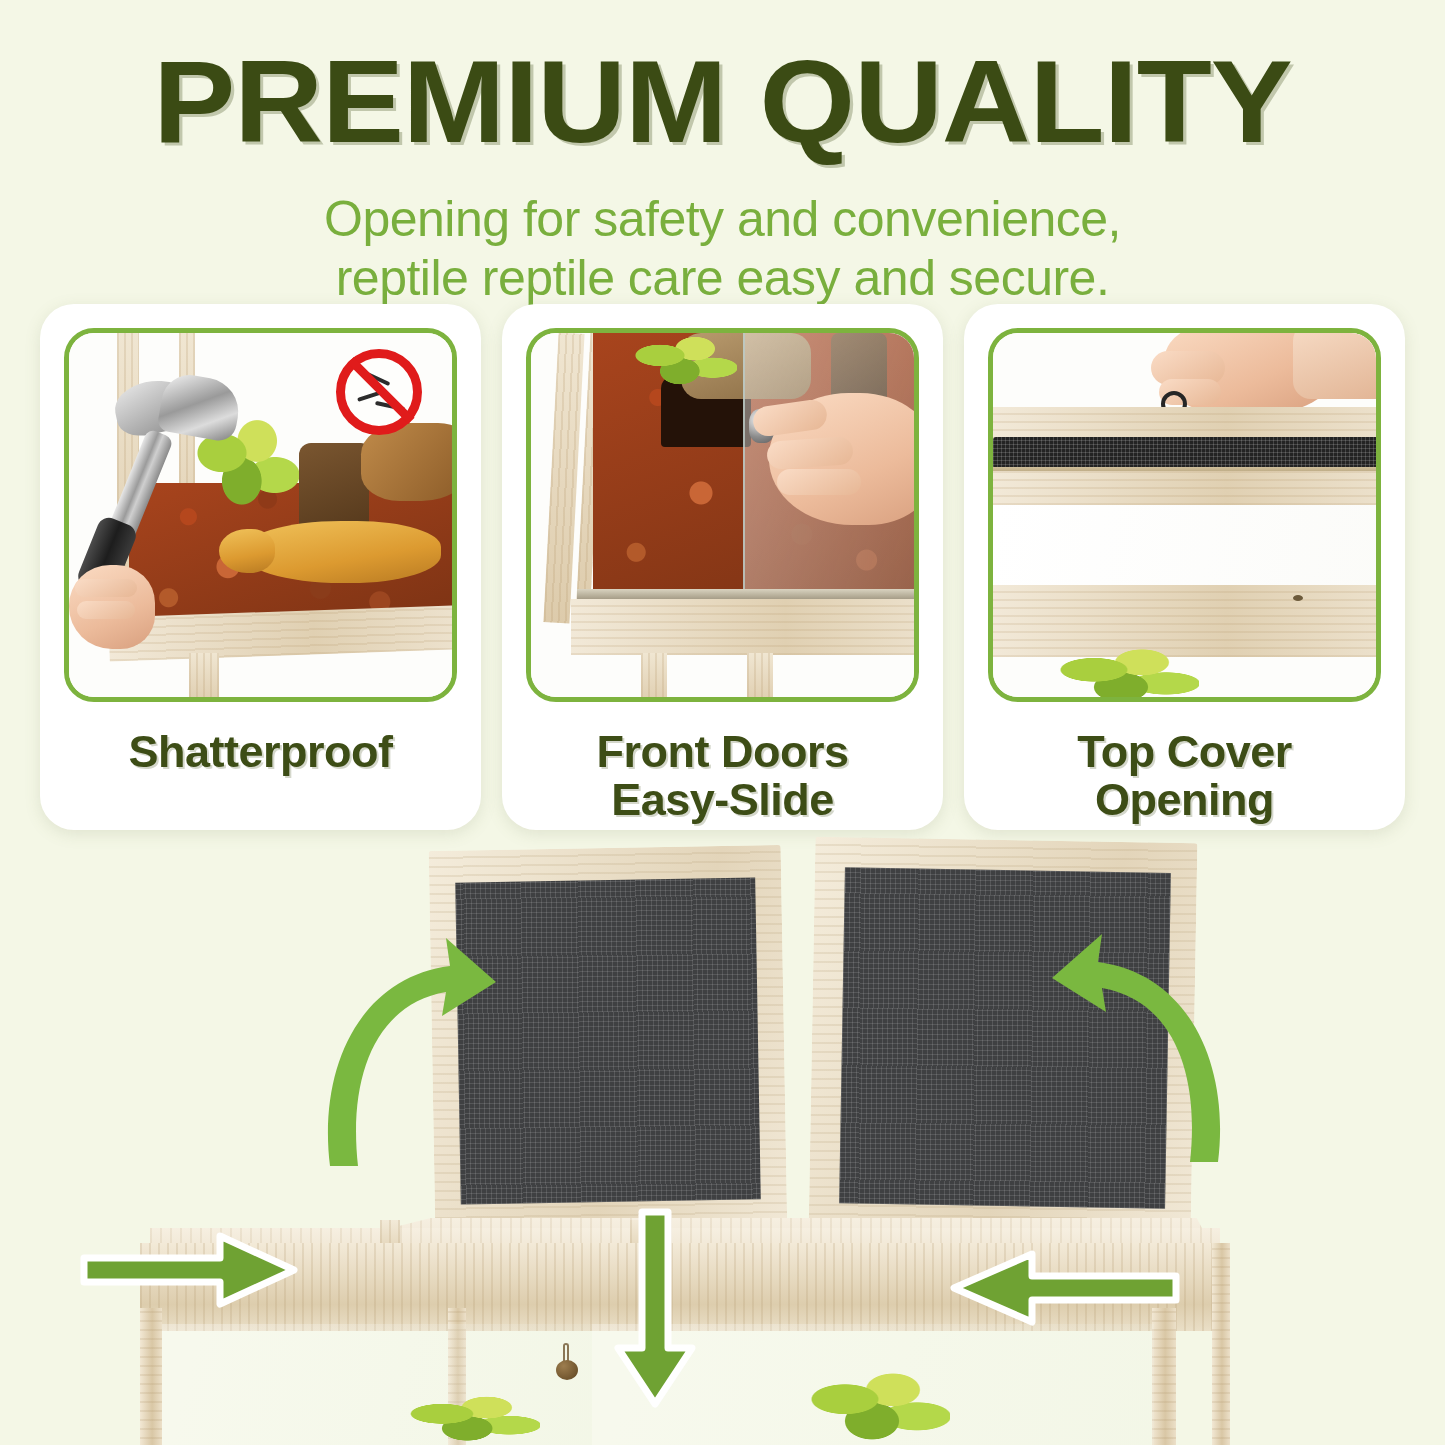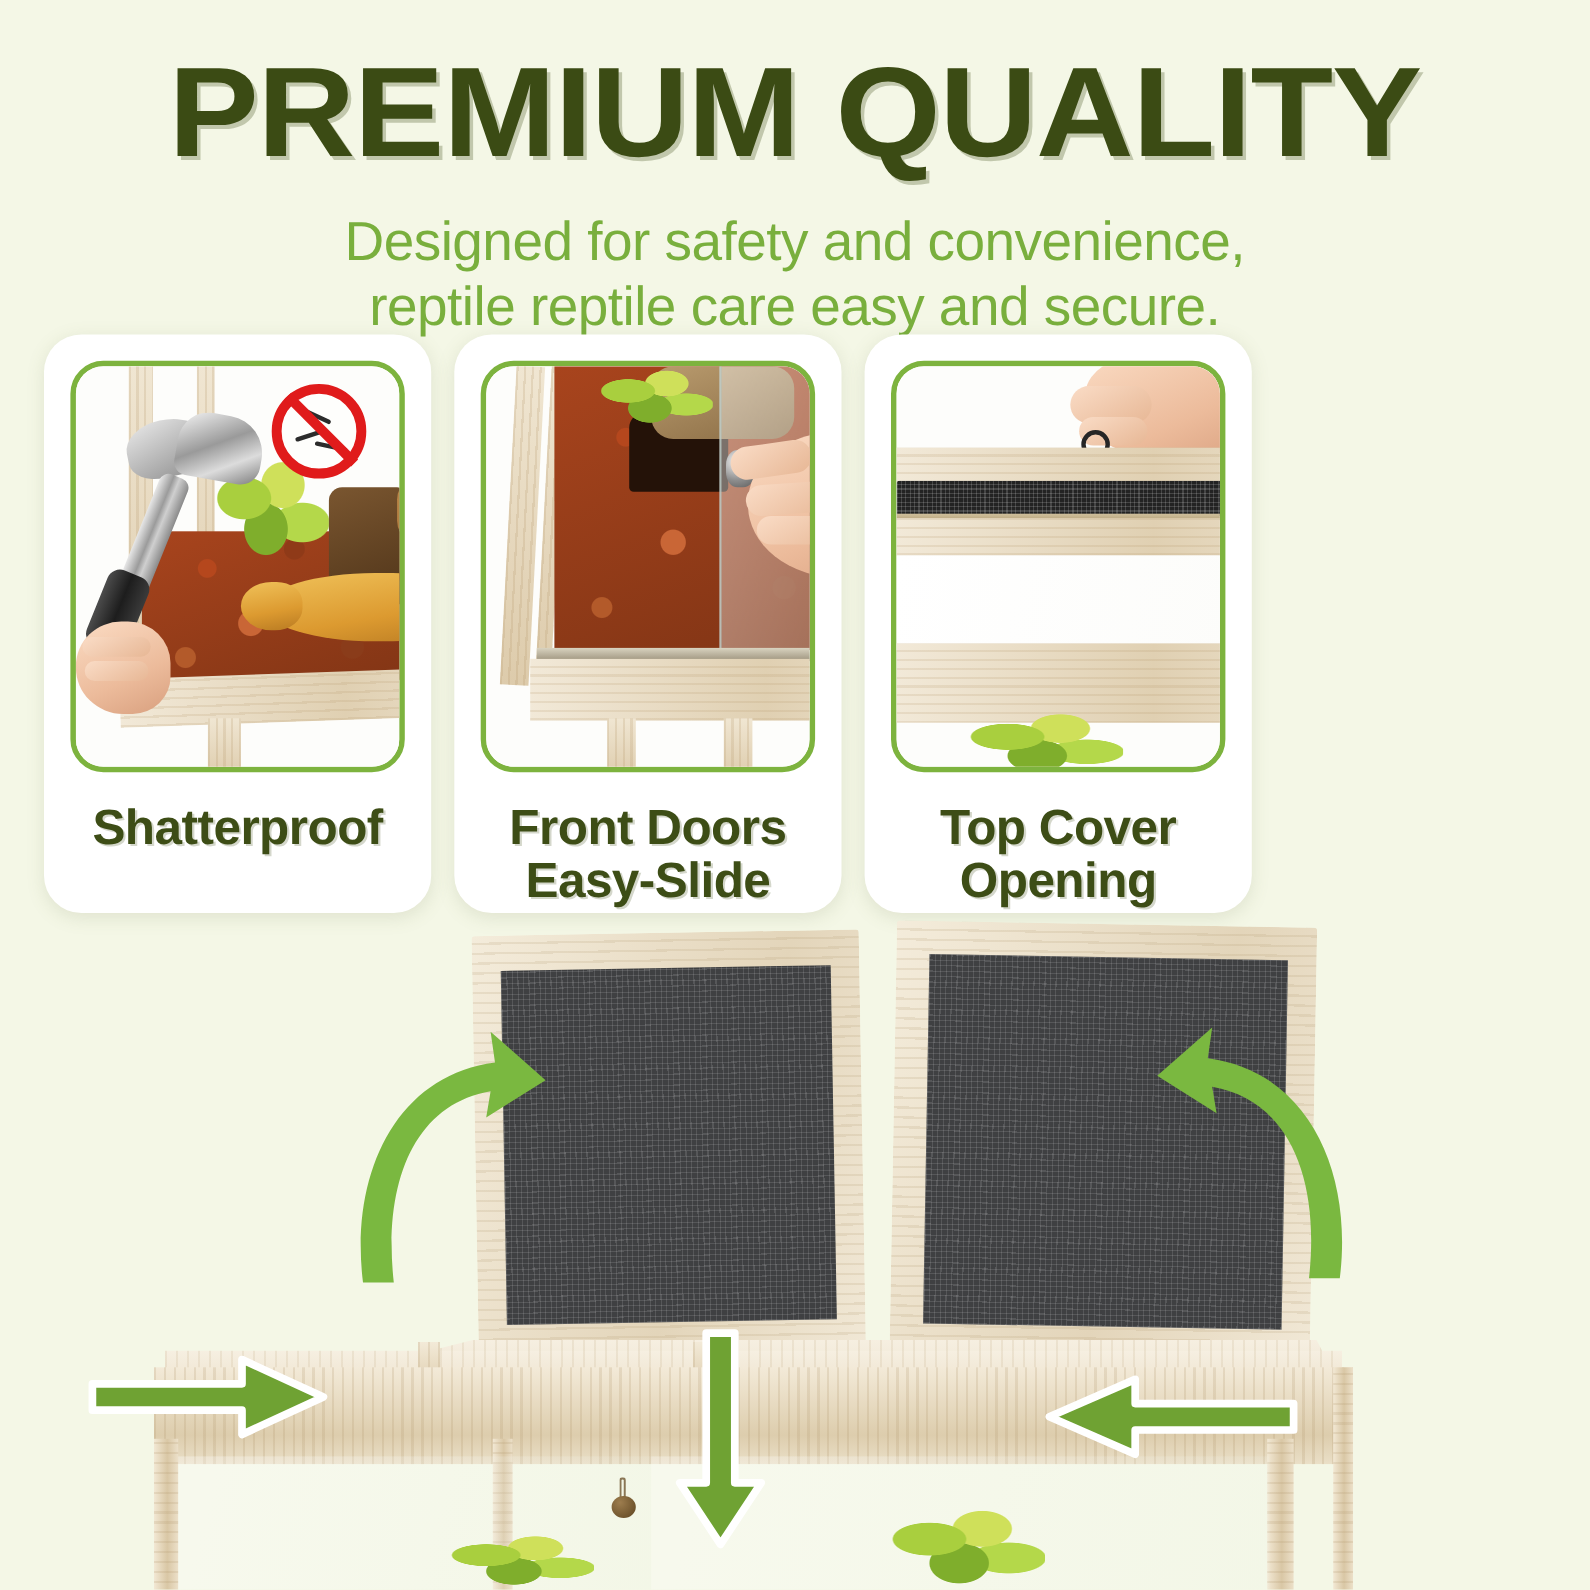--- a/index.html
+++ b/index.html
@@ -29,21 +29,21 @@
     line-height:1.18;
     color:#79af3d;
     font-weight:500;
     letter-spacing:-0.5px;
   }
 
   
   .cards {
     position:absolute;
     top:304px; left:40px;
-    width:1098px; height:526px;
+    width:1365px; height:526px;
     display:flex;
     gap:21px;
   }
   .card {
     flex:1;
     background:#ffffff;
     border-radius:34px;
     box-shadow:0 4px 16px rgba(120,130,90,.16);
     padding:24px 24px 0 24px;
     display:flex;
@@ -230,21 +230,21 @@
   .arrow-straight svg { display:block; }
   .arrow-curve { position:absolute; }
   .arrow-curve svg { display:block; }
 </style>
 </head>
 <body>
 
 <div class="header">
   <div class="headline">PREMIUM QUALITY</div>
   <div class="subtitle">
-    <div>Designed for safety and convenience,</div>
+    <div>Opening for safety and convenience,</div>
     <div>reptile reptile care easy and secure.</div>
   </div>
 </div>
 
 <div class="cards">
 
   <div class="card">
     <div class="photo-frame">
       <div class="scene">
 

